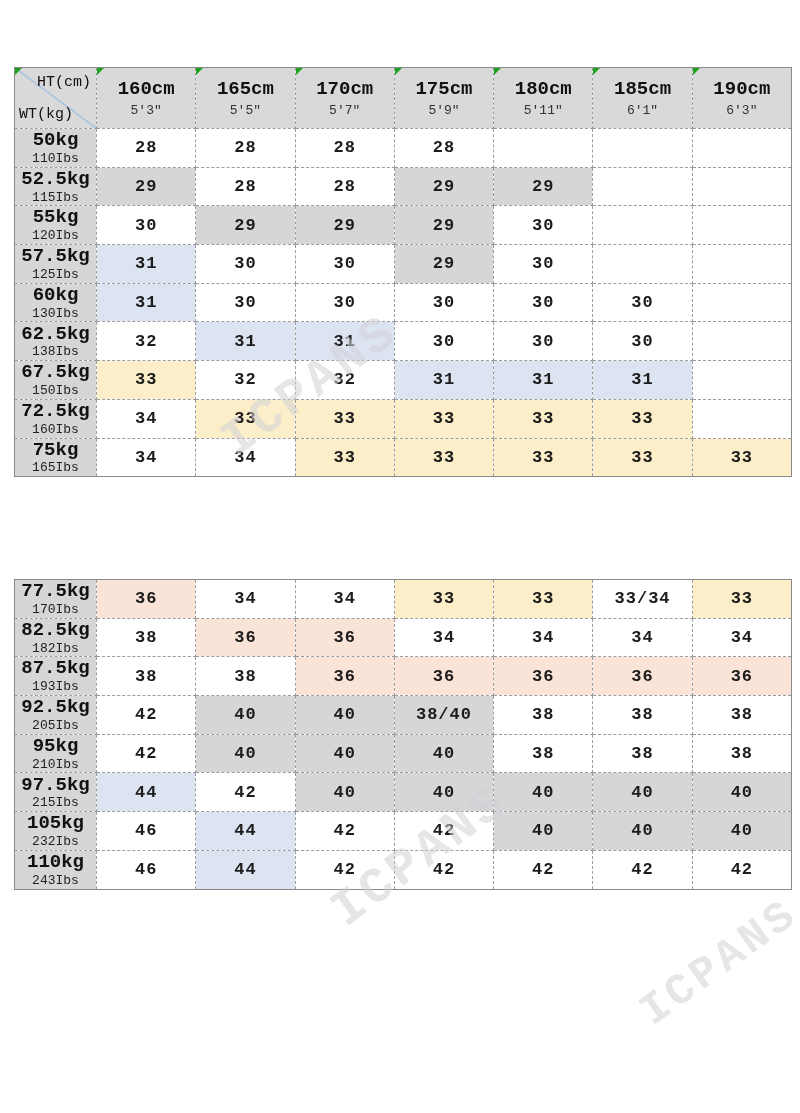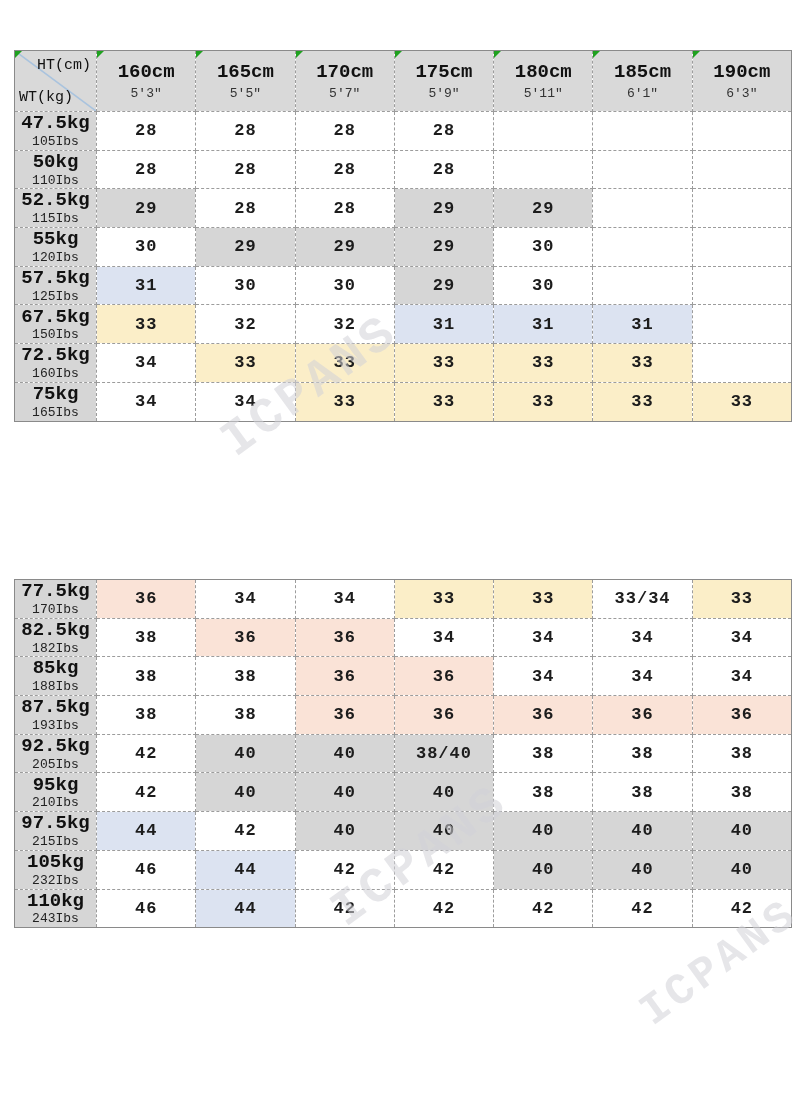--- a/index.html
+++ b/index.html
@@ -1,20 +1,20 @@
 <!DOCTYPE html>
 <html style="--header-bg: #d9d9d9; --label-bg: #d6d6d6; --border: #9c9c9c; --outer-border: #8a8a8a; --green: #1fa11f; --wm: #d2d2d8;"><head>
 <meta charset="utf-8">
 <style>
   html,body{margin:0;padding:0;background:#ffffff;}
   .page{position:relative;width:800px;height:1113px;overflow:hidden;
         font-family:"Liberation Mono",monospace;background:#fff;}
   table{border-collapse:collapse;table-layout:fixed;width:778px;position:absolute;left:14px;
         border:1px solid var(--outer-border);background:#fff;}
-  #tbl-upper{top:50px;}
+  #tbl-upper{top:67px;}
   #tbl-lower{top:579px;}
   col.label-col{width:82px;}
   th,td{border:1px dashed var(--border);padding:0;overflow:hidden;}
   thead tr{height:61px;}
   tbody tr{height:38.7px;}
   td{text-align:center;font-weight:bold;font-size:17px;color:#1c1c1c;letter-spacing:1px;}
   th.rowlabel{background:var(--label-bg);text-align:center;vertical-align:middle;}
   .kg{font-size:19px;font-weight:bold;color:#111;line-height:1.15;}
   .lbs{font-size:13px;font-weight:normal;color:#222;line-height:1.05;}
   th.colhead{background:var(--header-bg);position:relative;vertical-align:middle;margin-top:28px;}
@@ -91,33 +91,20 @@
           <th class="colhead">
             <i class="tri"></i>
             <div class="cm">190cm</div>
             <div class="ft">6'3"</div>
           </th>
         </tr>
     </thead>
     <tbody id="tbody-upper">
         <tr>
           <th class="rowlabel">
-            <div class="kg">47.5kg</div>
-            <div class="lbs">105Ibs</div>
-          </th>
-          <td style="background: rgb(255, 255, 255);">28</td>
-          <td style="background: rgb(255, 255, 255);">28</td>
-          <td style="background: rgb(255, 255, 255);">28</td>
-          <td style="background: rgb(255, 255, 255);">28</td>
-          <td style="background: rgb(255, 255, 255);"></td>
-          <td style="background: rgb(255, 255, 255);"></td>
-          <td style="background: rgb(255, 255, 255);"></td>
-        </tr>
-        <tr>
-          <th class="rowlabel">
             <div class="kg">50kg</div>
             <div class="lbs">110Ibs</div>
           </th>
           <td style="background: rgb(255, 255, 255);">28</td>
           <td style="background: rgb(255, 255, 255);">28</td>
           <td style="background: rgb(255, 255, 255);">28</td>
           <td style="background: rgb(255, 255, 255);">28</td>
           <td style="background: rgb(255, 255, 255);"></td>
           <td style="background: rgb(255, 255, 255);"></td>
           <td style="background: rgb(255, 255, 255);"></td>
@@ -152,20 +139,46 @@
           <th class="rowlabel">
             <div class="kg">57.5kg</div>
             <div class="lbs">125Ibs</div>
           </th>
           <td style="background: rgb(220, 227, 241);">31</td>
           <td style="background: rgb(255, 255, 255);">30</td>
           <td style="background: rgb(255, 255, 255);">30</td>
           <td style="background: rgb(214, 214, 214);">29</td>
           <td style="background: rgb(255, 255, 255);">30</td>
           <td style="background: rgb(255, 255, 255);"></td>
+          <td style="background: rgb(255, 255, 255);"></td>
+        </tr>
+        <tr>
+          <th class="rowlabel">
+            <div class="kg">60kg</div>
+            <div class="lbs">130Ibs</div>
+          </th>
+          <td style="background: rgb(220, 227, 241);">31</td>
+          <td style="background: rgb(255, 255, 255);">30</td>
+          <td style="background: rgb(255, 255, 255);">30</td>
+          <td style="background: rgb(255, 255, 255);">30</td>
+          <td style="background: rgb(255, 255, 255);">30</td>
+          <td style="background: rgb(255, 255, 255);">30</td>
+          <td style="background: rgb(255, 255, 255);"></td>
+        </tr>
+        <tr>
+          <th class="rowlabel">
+            <div class="kg">62.5kg</div>
+            <div class="lbs">138Ibs</div>
+          </th>
+          <td style="background: rgb(255, 255, 255);">32</td>
+          <td style="background: rgb(220, 227, 241);">31</td>
+          <td style="background: rgb(220, 227, 241);">31</td>
+          <td style="background: rgb(255, 255, 255);">30</td>
+          <td style="background: rgb(255, 255, 255);">30</td>
+          <td style="background: rgb(255, 255, 255);">30</td>
           <td style="background: rgb(255, 255, 255);"></td>
         </tr>
         <tr>
           <th class="rowlabel">
             <div class="kg">67.5kg</div>
             <div class="lbs">150Ibs</div>
           </th>
           <td style="background: rgb(251, 238, 200);">33</td>
           <td style="background: rgb(255, 255, 255);">32</td>
           <td style="background: rgb(255, 255, 255);">32</td>
@@ -230,33 +243,20 @@
         </tr>
         <tr>
           <th class="rowlabel">
             <div class="kg">82.5kg</div>
             <div class="lbs">182Ibs</div>
           </th>
           <td style="background: rgb(255, 255, 255);">38</td>
           <td style="background: rgb(250, 227, 215);">36</td>
           <td style="background: rgb(250, 227, 215);">36</td>
           <td style="background: rgb(255, 255, 255);">34</td>
-          <td style="background: rgb(255, 255, 255);">34</td>
-          <td style="background: rgb(255, 255, 255);">34</td>
-          <td style="background: rgb(255, 255, 255);">34</td>
-        </tr>
-        <tr>
-          <th class="rowlabel">
-            <div class="kg">85kg</div>
-            <div class="lbs">188Ibs</div>
-          </th>
-          <td style="background: rgb(255, 255, 255);">38</td>
-          <td style="background: rgb(255, 255, 255);">38</td>
-          <td style="background: rgb(250, 227, 215);">36</td>
-          <td style="background: rgb(250, 227, 215);">36</td>
           <td style="background: rgb(255, 255, 255);">34</td>
           <td style="background: rgb(255, 255, 255);">34</td>
           <td style="background: rgb(255, 255, 255);">34</td>
         </tr>
         <tr>
           <th class="rowlabel">
             <div class="kg">87.5kg</div>
             <div class="lbs">193Ibs</div>
           </th>
           <td style="background: rgb(255, 255, 255);">38</td>

